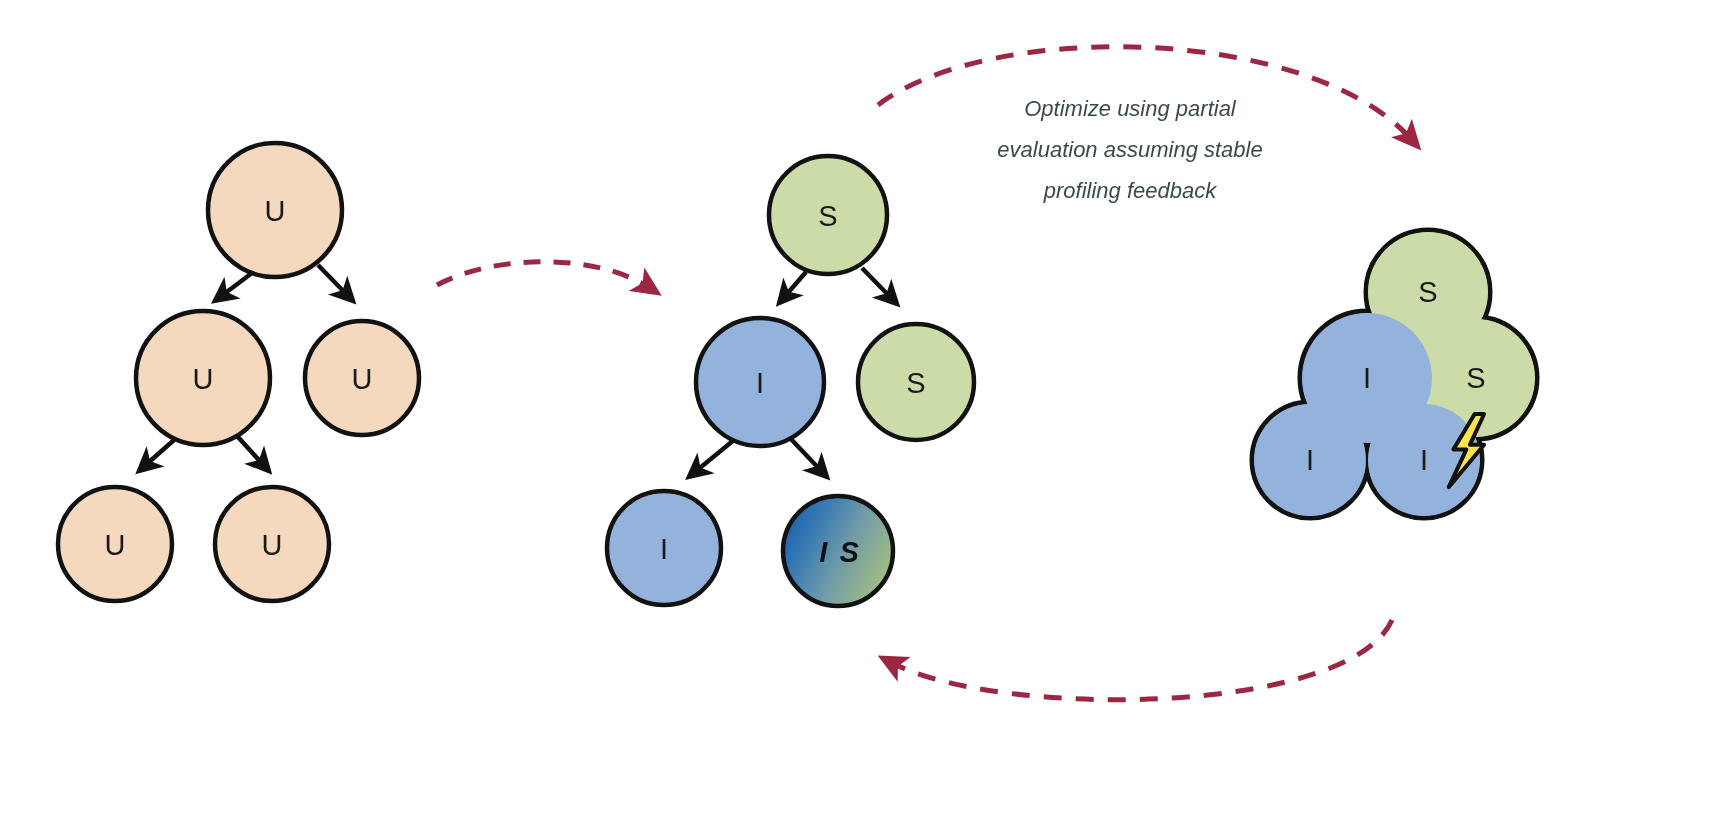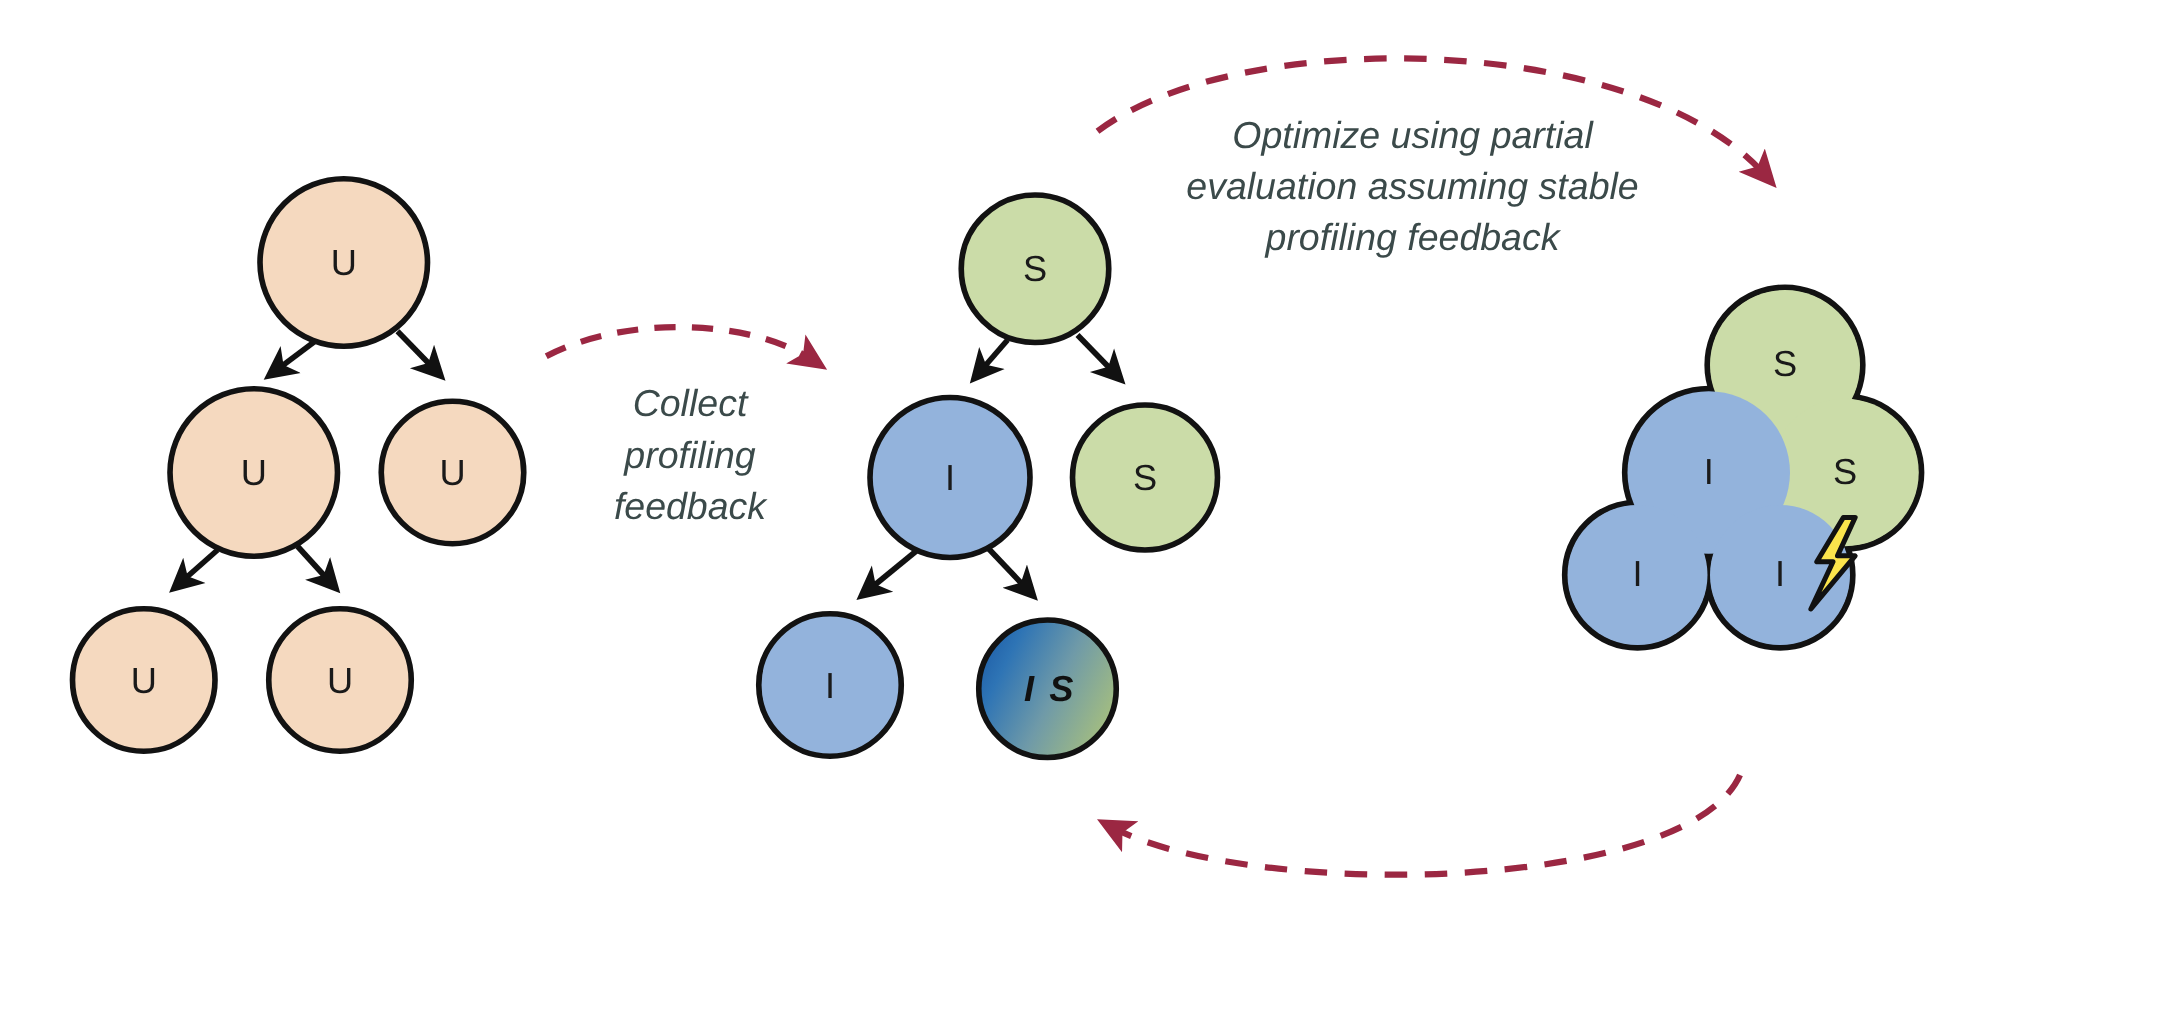--- a/index.html
+++ b/index.html
@@ -6,21 +6,21 @@
   body{
     width:1728px;height:816px;position:relative;overflow:hidden;
     font-family:"Liberation Sans", sans-serif;
   }
   #stage{position:absolute;left:0;top:0;width:1728px;height:816px;}
   svg.layer{position:absolute;left:0;top:0;width:1728px;height:816px;}
   .cap-text{
     position:absolute;
     color:#3B4A4A;
     font-style:italic;
-    font-size:30px;
+    font-size:22px;
     line-height:41px;
     text-align:center;
     font-family:"Liberation Sans", sans-serif;
     white-space:pre-line;
   }
   #cap-collect{ left:452px; top:303px; width:200px; }
   #cap-optimize{ left:930px; top:88px; width:400px; }
   #cap-deopt{ left:930px; top:566px; width:400px; }
   .nodelabel{
     font-family:"Liberation Sans", sans-serif;
@@ -158,20 +158,17 @@
       <g>
         <text class="nodelabel" x="1424" y="460">I</text>
       </g>
 
       <g transform="translate(1444,414) scale(1.18)">
         <path d="M26,0 L8,30 L19,30 L4,62 L34,26 L22,26 L34,0 Z" fill="#FBE44C" stroke="#111111" stroke-width="3.4" stroke-linejoin="round"></path>
       </g>
     </g>
   </svg>
 
-  <div class="cap-text" id="cap-collect">Collect
-profiling
-feedback</div>
   <div class="cap-text" id="cap-optimize">Optimize using partial
 evaluation assuming stable
 profiling feedback</div>
 
 </div>
 
 </body></html>

